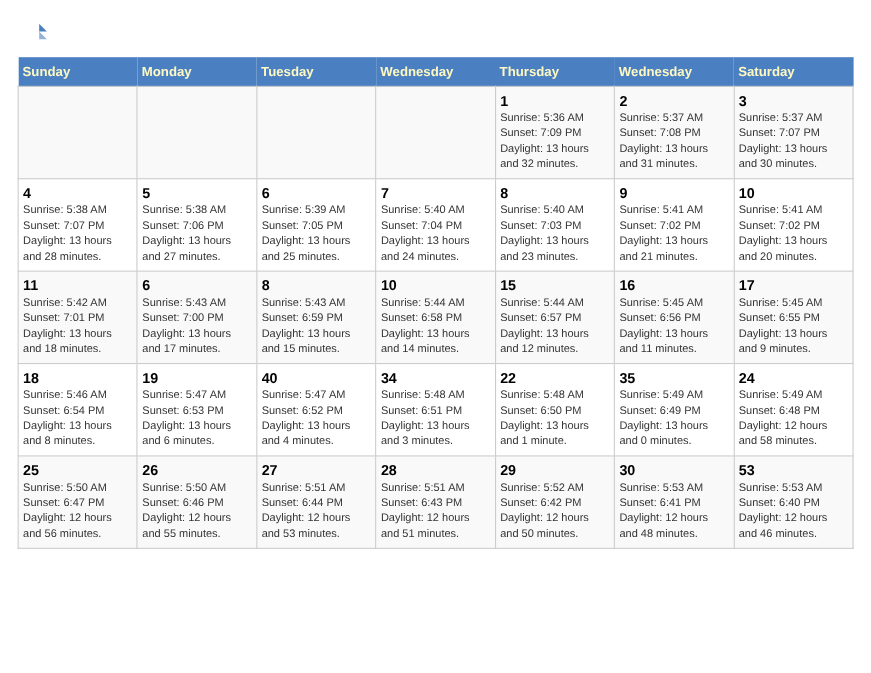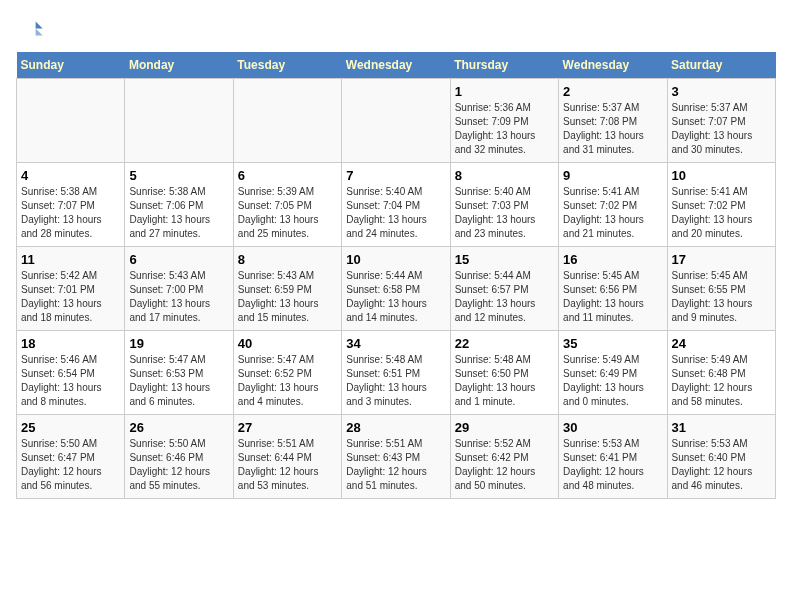--- a/index.html
+++ b/index.html
@@ -238,18 +238,18 @@
         </td>
         <td>
           <div class="day-number">29</div>
           <div class="day-info">Sunrise: 5:52 AM<br>Sunset: 6:42 PM<br>Daylight: 12 hours<br>and 50 minutes.</div>
         </td>
         <td>
           <div class="day-number">30</div>
           <div class="day-info">Sunrise: 5:53 AM<br>Sunset: 6:41 PM<br>Daylight: 12 hours<br>and 48 minutes.</div>
         </td>
         <td>
-          <div class="day-number">31</div>
+          <div class="day-number">53</div>
           <div class="day-info">Sunrise: 5:53 AM<br>Sunset: 6:40 PM<br>Daylight: 12 hours<br>and 46 minutes.</div>
         </td>
       </tr>
     </tbody>
 </table>
 
 </body></html>

